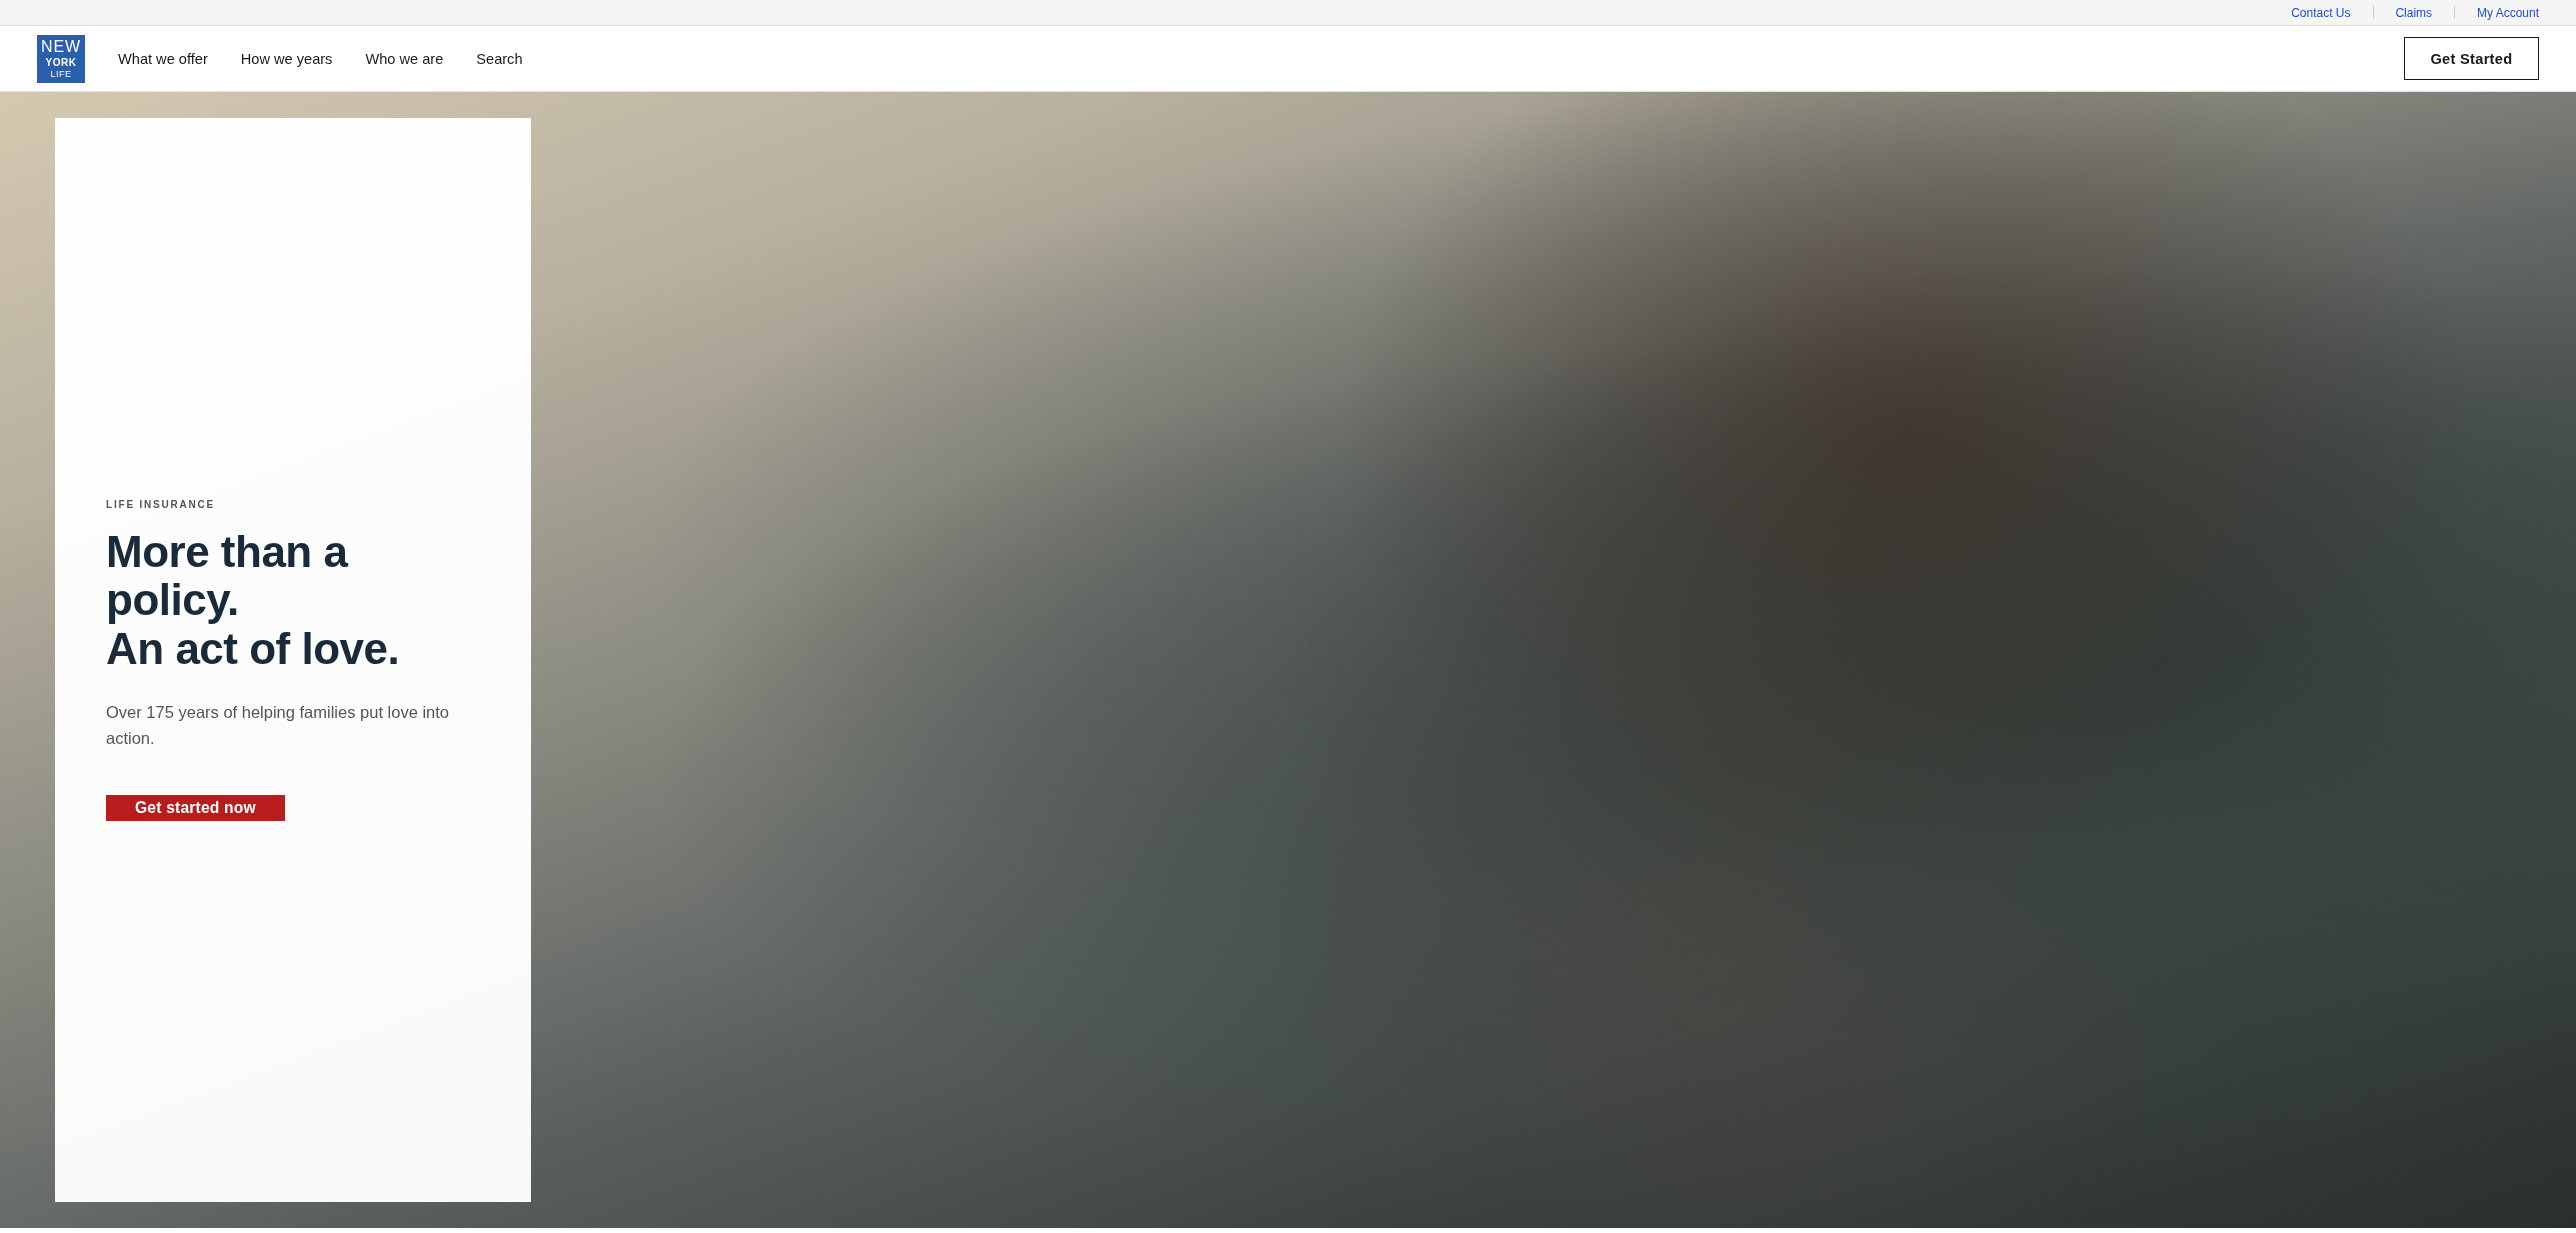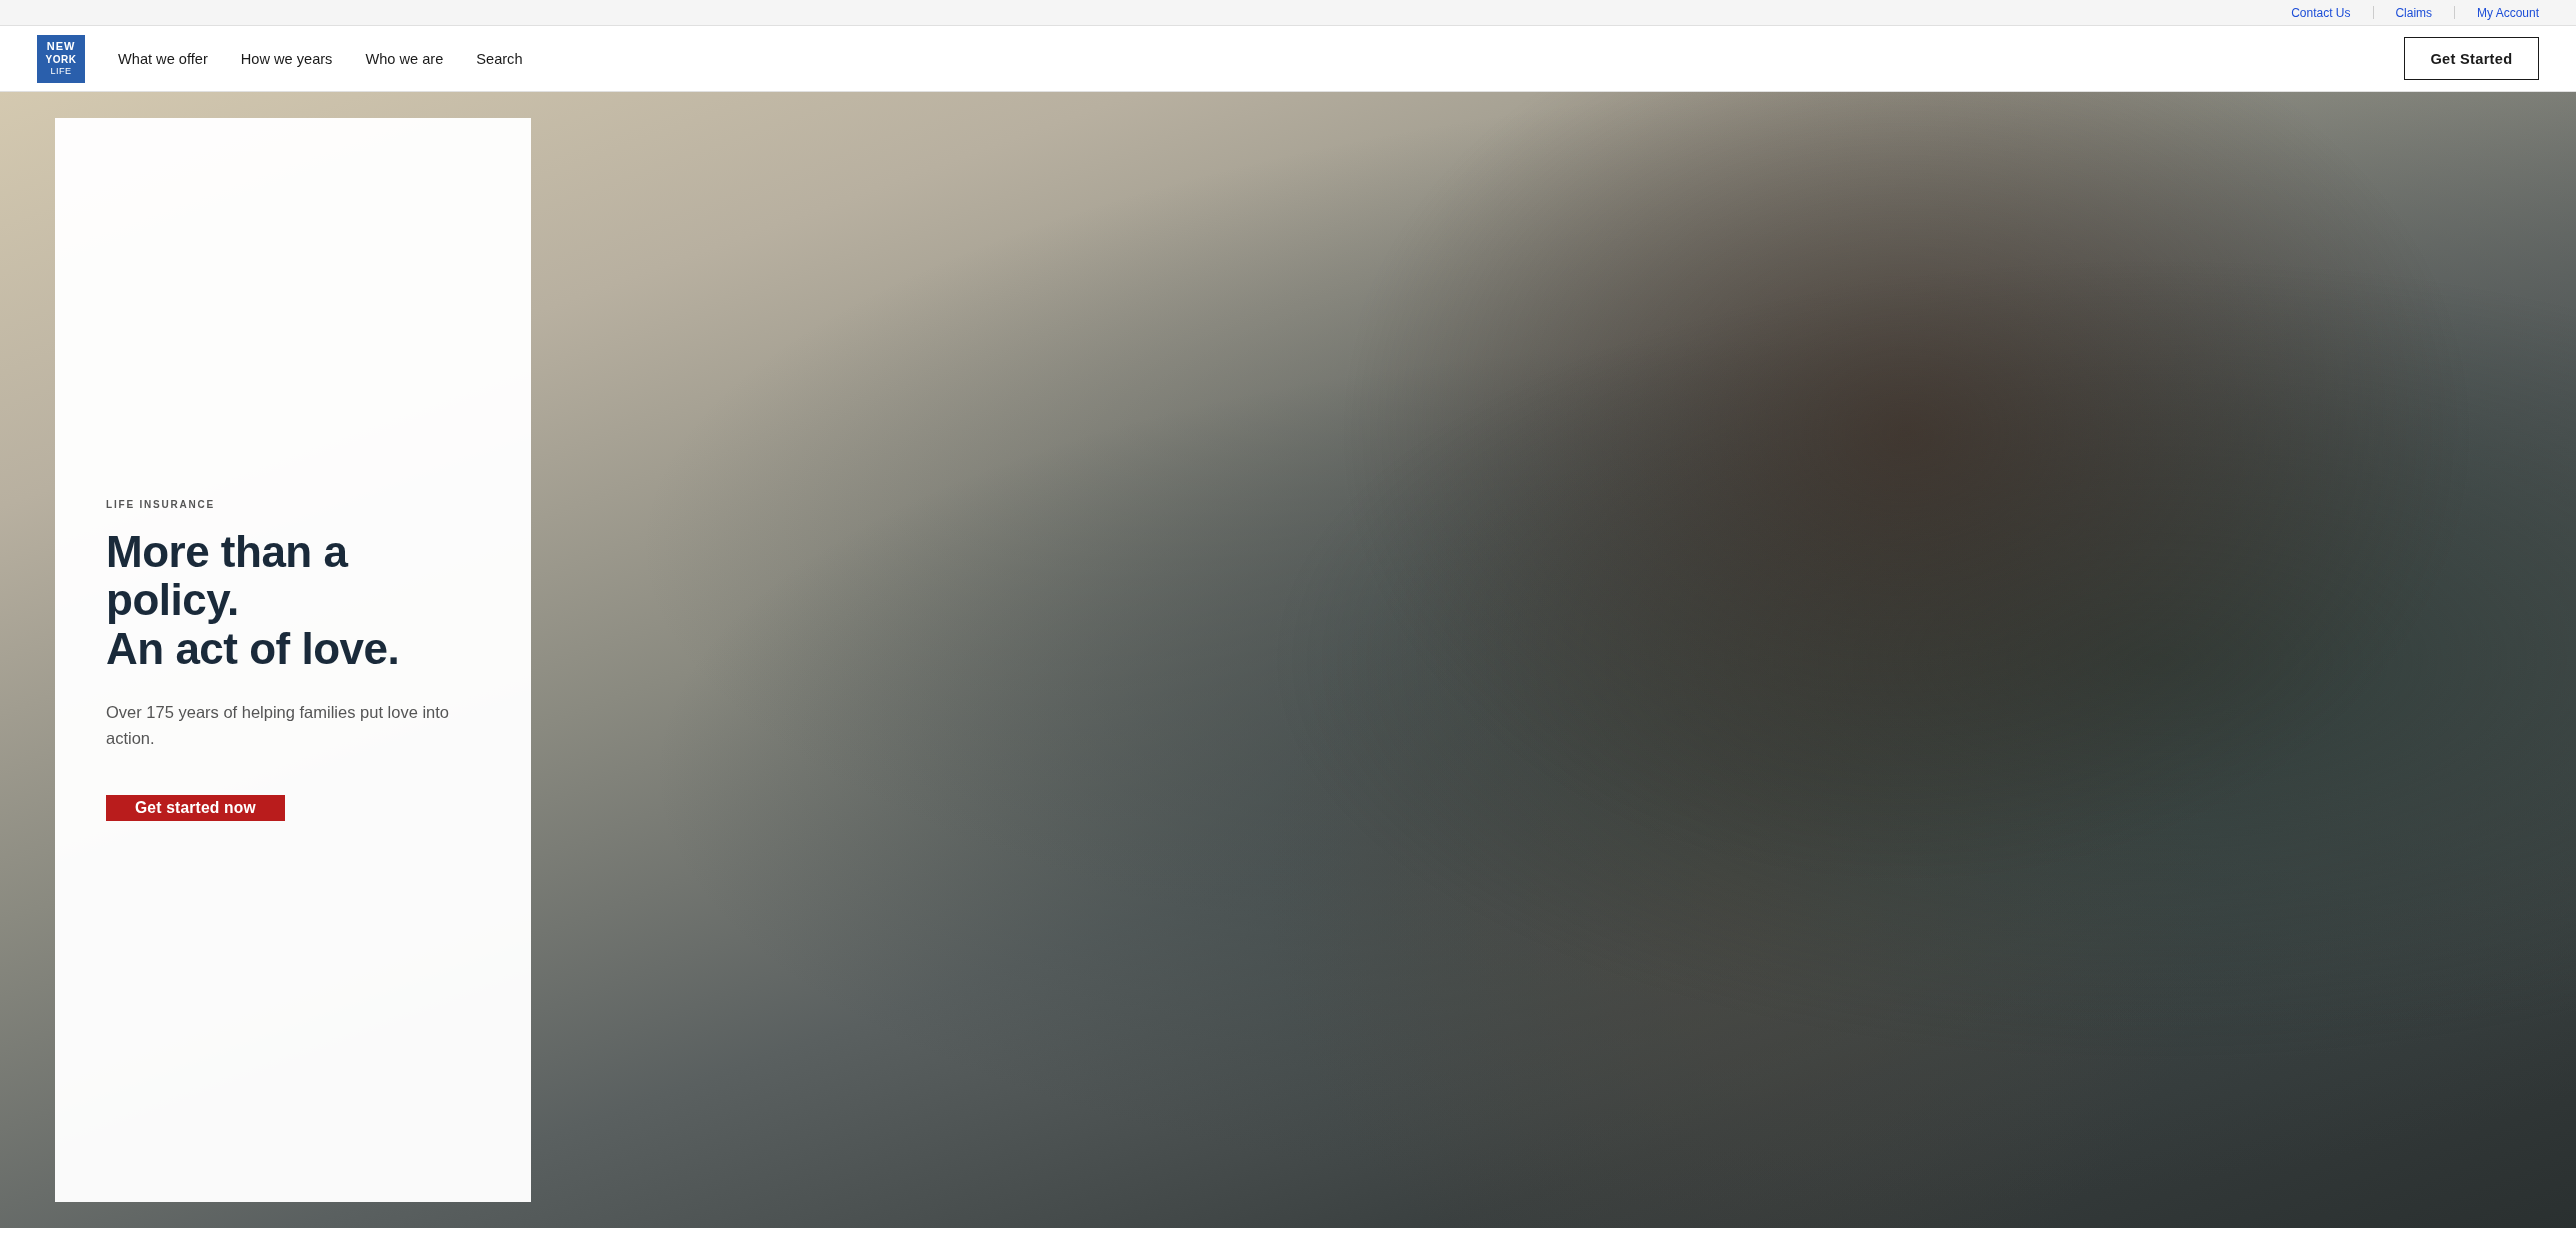--- a/index.html
+++ b/index.html
@@ -65,22 +65,22 @@
       letter-spacing: 0.5px;
     }
 
     .logo-text {
       display: flex;
       flex-direction: column;
       align-items: center;
     }
 
     .logo-new {
-      font-size: 11px;
-      font-weight: 700;
+      font-size: 16px;
+      font-weight: 400;
       letter-spacing: 0.9px;
     }
 
     .logo-york {
       font-size: 10px;
       font-weight: 700;
       letter-spacing: 0.5px;
     }
 
     .logo-life {

